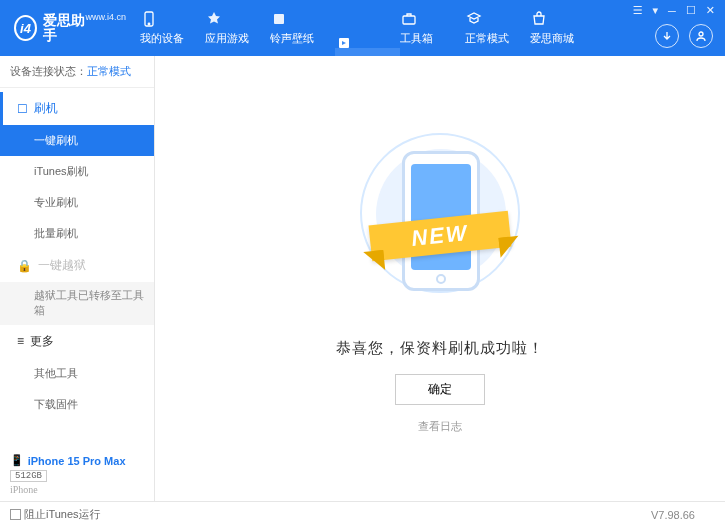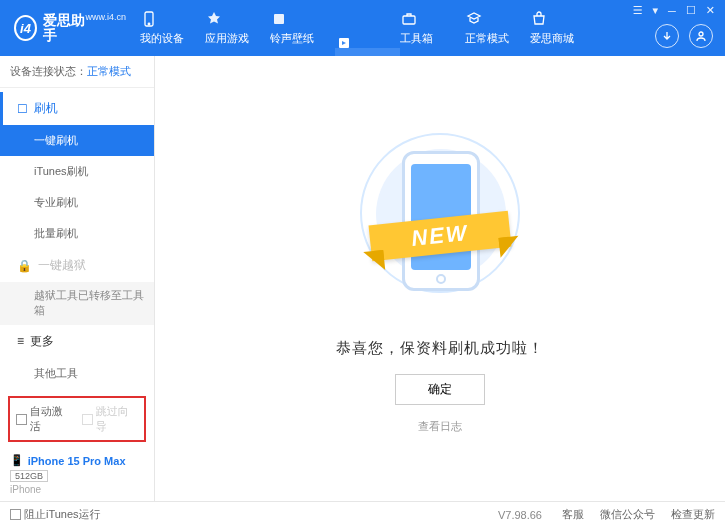--- a/index.html
+++ b/index.html
@@ -29,22 +29,22 @@
 .menu-sub.active { background: #2179ee; color: #fff; }
 .menu-sub.note { background: #f5f5f5; color: #888; padding: 6px 10px 6px 34px; line-height: 1.4; }
 .menu-lock { color: #bbb; }
 .checkbox-area { border: 2px solid #e03030; margin: 6px 8px; padding: 6px 6px; display: flex; gap: 10px; }
 .cb-item { display: flex; align-items: center; gap: 3px; font-size: 11px; color: #666; }
 .cb-item.disabled { color: #ccc; }
 .cb-box { width: 11px; height: 11px; border: 1px solid #999; background: #fff; }
 .cb-item.disabled .cb-box { border-color: #ddd; }
 .device-info { padding: 6px 10px; }
 .device-name { color: #2179ee; font-size: 11px; font-weight: bold; display: flex; align-items: center; gap: 4px; }
-.device-cap { display: inline-block; border: 1px solid #ccc; padding: 0 4px; font-size: 9px; color: #666; margin-top: 3px; }
-.device-type { font-size: 10px; color: #aaa; margin-top: 2px; }
+.device-cap { display: inline-block; border: 1px solid #ccc; padding: 0 4px; font-size: 9px; color: #666; margin-top: 3px; font-family: Liberation Mono, monospace; }
+.device-type { font-size: 10px; color: #aaa; margin-top: 2px; font-family: Liberation Serif, serif; }
 .main { flex: 1; position: relative; display: flex; flex-direction: column; align-items: center; justify-content: center; }
 .phone-illustration { position: relative; width: 180px; height: 200px; margin-bottom: 16px; }
 .circle-bg-1 { position: absolute; width: 160px; height: 160px; border: 2px solid #d6e9ff; border-radius: 50%; top: 10px; left: 10px; }
 .circle-bg-2 { position: absolute; width: 130px; height: 130px; background: #eaf3ff; border-radius: 50%; top: 26px; left: 26px; }
 .phone-body { position: absolute; width: 78px; height: 140px; background: #fff; border: 3px solid #c9ddf6; border-radius: 12px; top: 28px; left: 52px; }
 .phone-screen { position: absolute; inset: 10px 6px 18px 6px; background: #6fb4ff; border-radius: 4px; }
 .phone-home { position: absolute; bottom: 4px; left: 50%; transform: translateX(-50%); width: 10px; height: 10px; border: 2px solid #c9ddf6; border-radius: 50%; }
 .new-ribbon { position: absolute; top: 95px; left: 20px; width: 140px; height: 36px; background: #ffc733; transform: rotate(-6deg); display: flex; align-items: center; justify-content: center; color: #fff; font-weight: 900; font-size: 22px; letter-spacing: 2px; font-style: italic; box-shadow: 0 2px 4px rgba(0,0,0,0.15); }
 .new-ribbon::before, .new-ribbon::after { content: ''; position: absolute; width: 0; height: 0; border: 10px solid #e6a800; }
 .new-ribbon::before { left: -8px; bottom: -10px; border-left-color: transparent; border-bottom-color: transparent; }
@@ -174,30 +174,20 @@
         </div>
       <div class="menu-sub note">越狱工具已转移至工具箱</div>
       <div class="menu-group">
           <span>≡</span>
           <span>更多</span>
         </div>
       <div class="menu-sub">其他工具</div>
       <div class="menu-sub">下载固件</div>
 
     </div>
-    <div class="checkbox-area">
-      <label class="cb-item">
-          <span class="cb-box"></span>
-          <span>自动激活</span>
-        </label>
-      <label class="cb-item disabled">
-          <span class="cb-box"></span>
-          <span>跳过向导</span>
-        </label>
-    </div>
     <div class="device-info">
       <div class="device-name">
           <span>📱</span>
           <span>iPhone 15 Pro Max</span>
         </div>
       <span class="device-cap">512GB</span>
       <div class="device-type">iPhone</div>
     </div>
   </div>
 
@@ -218,18 +208,13 @@
 </div>
 
 <div class="footer">
   <div class="footer-left">
     <label class="cb-item">
         <span class="cb-box"></span>
         <span>阻止iTunes运行</span>
       </label>
   </div>
   <div class="footer-version">V7.98.66</div>
-  <div class="footer-right">
-    <span class="footer-link">客服</span>
-    <span class="footer-link">微信公众号</span>
-    <span class="footer-link">检查更新</span>
-  </div>
 </div>
 
 </body></html>

